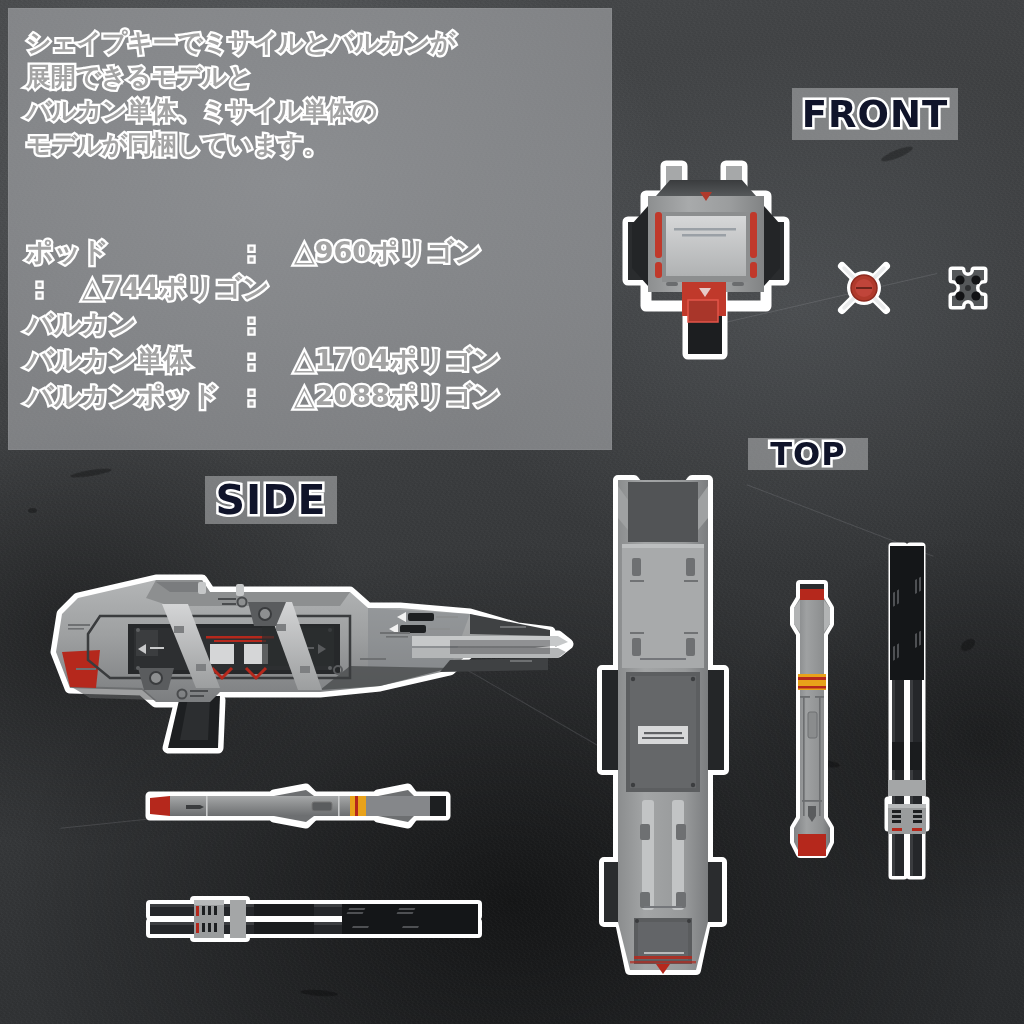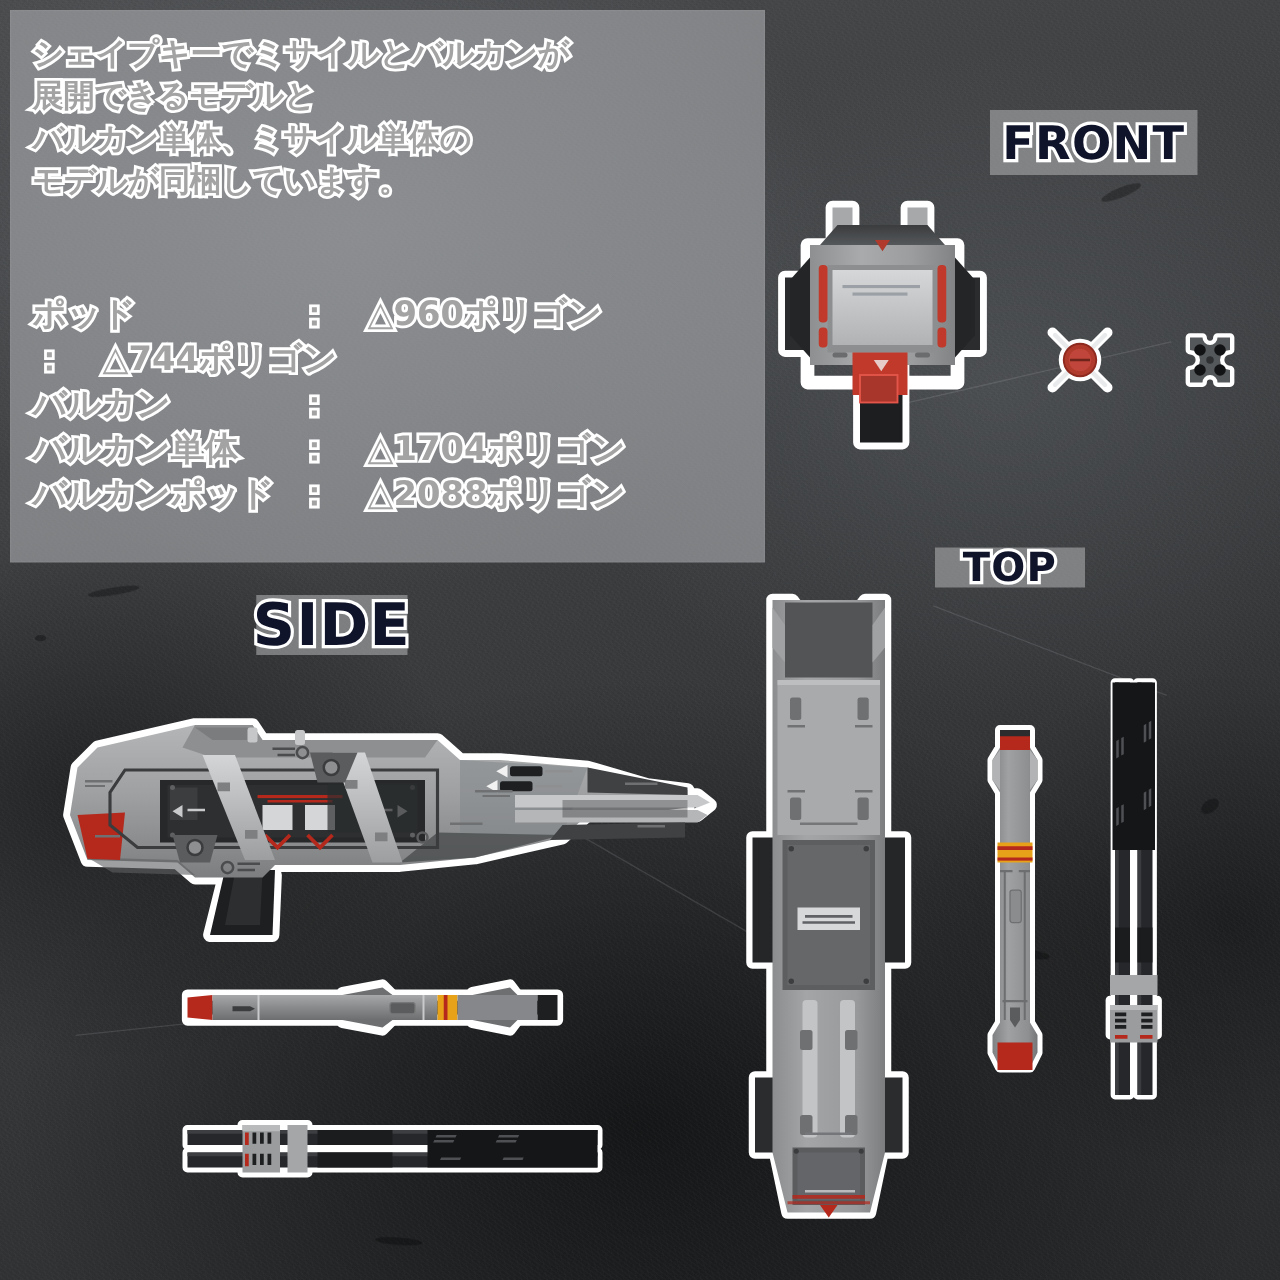--- a/index.html
+++ b/index.html
@@ -56,21 +56,21 @@
     position:absolute;
     background:rgba(170,172,174,.60);
     display:flex;align-items:center;justify-content:center;
     font-weight:bold;color:#10142a;
     -webkit-text-stroke:5px #ffffff;paint-order:stroke fill;
     font-family:"DejaVu Sans","Liberation Sans",sans-serif;
     letter-spacing:1px;
   }
   #lblFront{left:792px;top:88px;width:166px;height:52px;font-size:37px;}
   #lblTop{left:748px;top:438px;width:120px;height:32px;font-size:32px;}
-  #lblSide{left:205px;top:476px;width:121px;height:48px;font-size:47px;}
+  #lblSide{left:205px;top:476px;width:132px;height:48px;font-size:41px;}
 
   
   .art{position:absolute;}
   svg{display:block;overflow:visible;}
 </style>
 </head>
 <body>
 
 <div id="bg">
   <div class="grad"></div>

